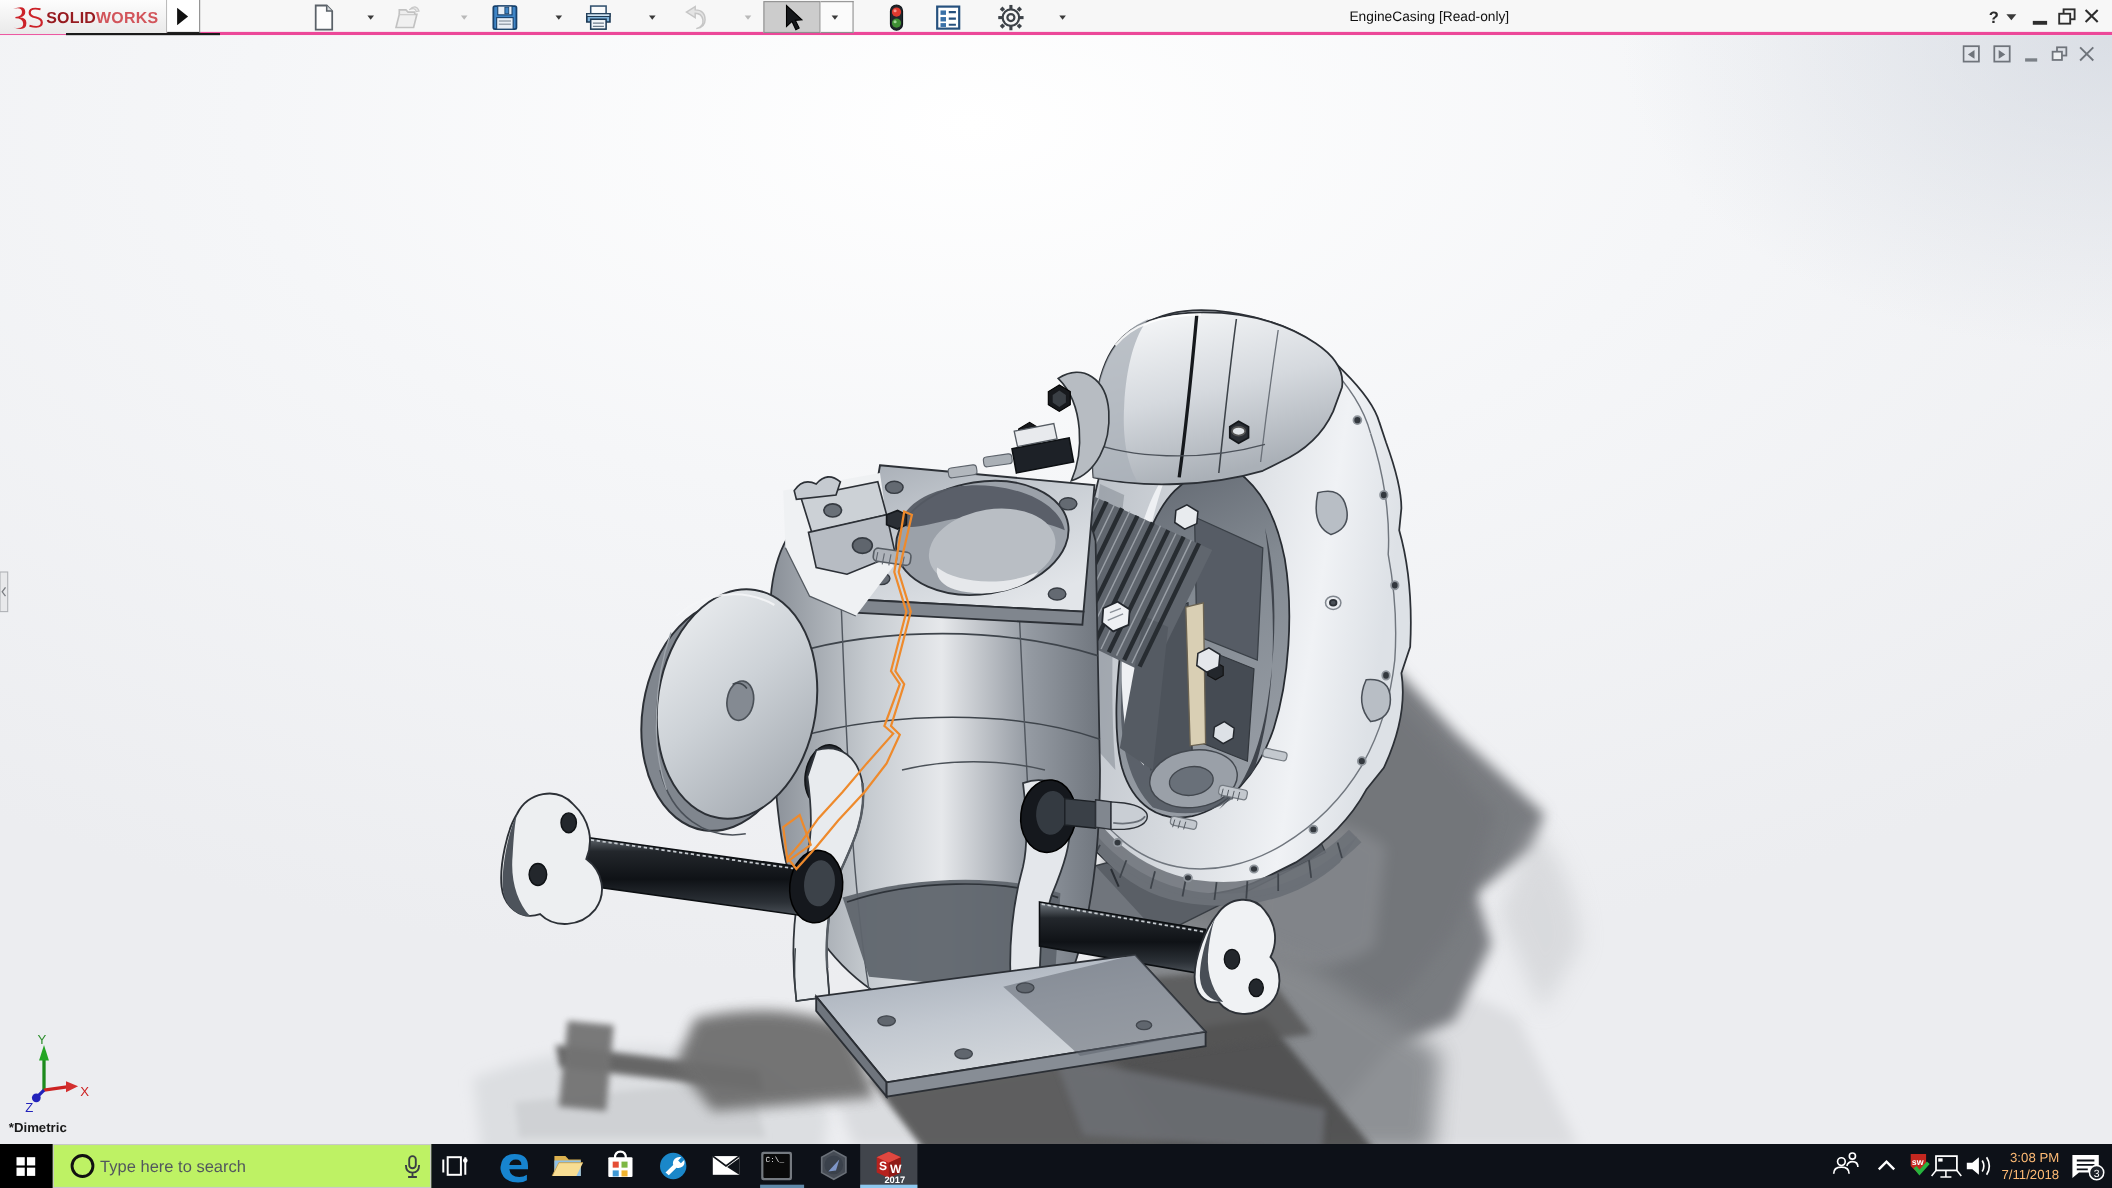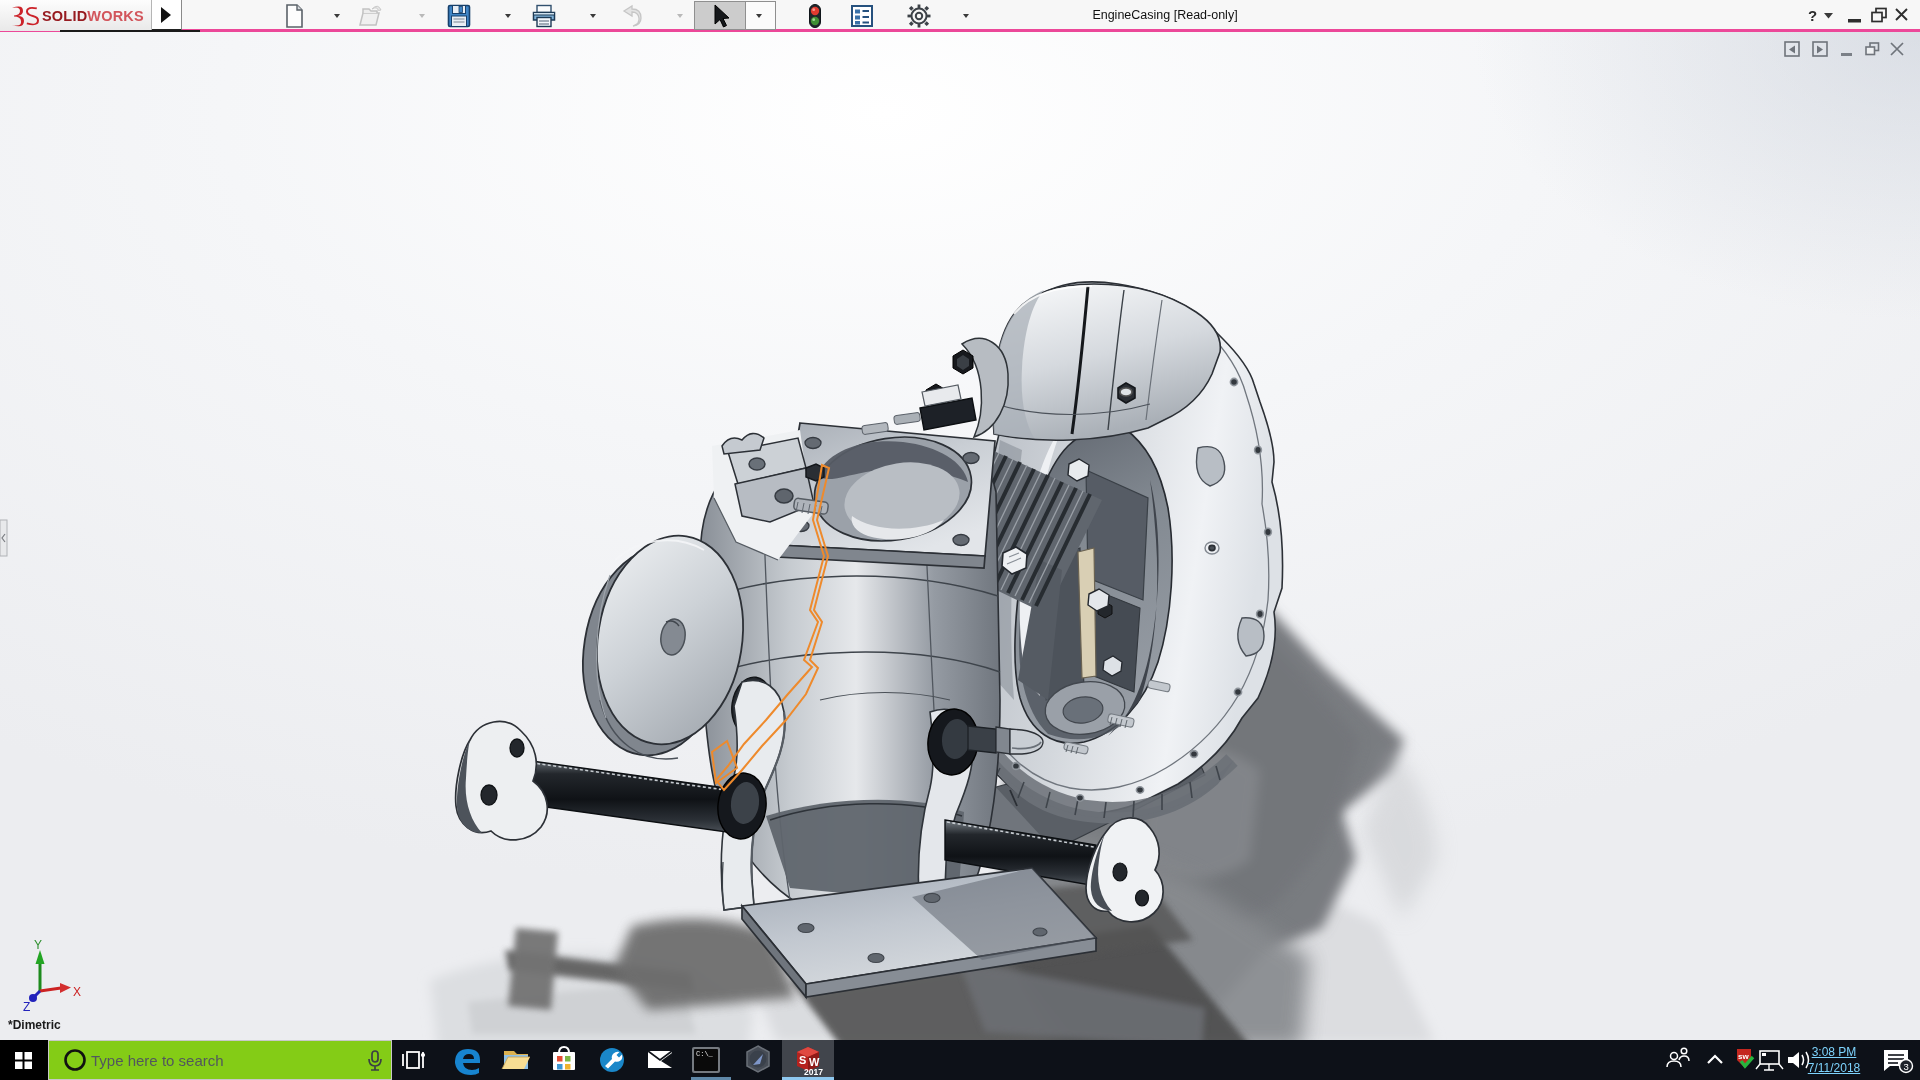--- a/index.html
+++ b/index.html
@@ -9,44 +9,44 @@
   
   #topbar { position:absolute; left:0; top:0; width:1920px; height:32px; background:#f7f7f7; border-bottom:3px solid #ec4899; }
   #logoblock { position:absolute; left:0; top:0; width:152px; height:31px; background:linear-gradient(#fdfdfd,#e9e9e9); border-right:1px solid #b5b5b5; }
   #flyout { position:absolute; left:152px; top:0; width:30px; height:31px; background:#fff; border-right:1px solid #8a8a8a; border-bottom:2px solid #222;}
   #flyout svg { position:absolute; left:8px; top:7px; }
   .tbicon { position:absolute; top:3px; width:26px; height:26px; }
   .caret { position:absolute; top:14px; width:0; height:0; border-left:3.5px solid transparent; border-right:3.5px solid transparent; border-top:4.5px solid #3a3a3a; }
   .caret.dis { border-top-color:#b9b9b9; }
   #seltool { position:absolute; left:694px; top:1px; width:52px; height:29px; background:#ccc; border:1px solid #8f8f8f; }
   #selcaretbox { position:absolute; left:746px; top:1px; width:30px; height:29px; background:#fbfbfb; border:1px solid #8f8f8f; border-left:none; }
-  #swtitle { position:absolute; left:958px; top:0; width:414px; height:31px; line-height:31px; text-align:center; font-size:12.5px; color:#111; }
+  #swtitle { position:absolute; left:958px; top:0; width:414px; height:31px; line-height:31px; text-align:right; font-size:12.5px; color:#111; }
   #winctl { position:absolute; right:6px; top:0; height:31px; }
 
   
   #viewport { position:absolute; left:0; top:32px; width:1920px; height:1008px;
      background:
        radial-gradient(620px 400px at 100% 0%, rgba(196,203,214,0.5), rgba(196,203,214,0) 72%),
        radial-gradient(1500px 780px at 46% 8%, #ffffff 0%, #f5f6f8 44%, #ecedf0 100%);
   }
   #vpsvg { position:absolute; left:0; top:0; }
   #docctl { position:absolute; right:8px; top:8px; }
   #dimetric { position:absolute; left:8px; top:986px; font-size:12px; font-weight:bold; color:#1a1a1a; letter-spacing:0px;}
 
   
   #taskbar { position:absolute; left:0; top:1040px; width:1920px; height:40px; background:#0d1118; }
   #startbtn { position:absolute; left:0; top:0; width:48px; height:40px; background:#000; }
-  #searchbox { position:absolute; left:48px; top:0; width:344px; height:40px; background:#84cc16; border:1px solid #c8c8c8; }
+  #searchbox { position:absolute; left:48px; top:0; width:344px; height:40px; background:#bef264; border:1px solid #c8c8c8; }
   #searchtext { position:absolute; left:42px; top:11px; font-size:15px; color:#52575e; }
   .tkicon { position:absolute; top:0; width:44px; height:40px; }
   #swbtn { position:absolute; left:782px; top:0; width:52px; height:40px; background:#41454c; }
   #swul { position:absolute; left:782px; top:37px; width:52px; height:3px; background:#8ec8ef; }
   #cmdul { position:absolute; left:691px; top:37px; width:40px; height:3px; background:#5f88a8; }
   #tray { position:absolute; right:0; top:0; height:40px; }
-  #clock { position:absolute; left:1796px; top:4px; width:76px; text-align:center; color:#7dd3fc; font-size:12px; line-height:16px;text-decoration:underline;}
+  #clock { position:absolute; left:1796px; top:4px; width:76px; text-align:right; color:#fdba74; font-size:12px; line-height:16px;}
 </style>
 </head>
 <body>
 <div id="stage">
 
   <div id="topbar">
     <div id="logoblock">
       <svg width="150" height="31">
         <g fill="#d5323b">
           <path d="M12,8 q11,-4 11,3 q0,4 -5,5 q6,0 6,5 q0,8 -12,4 q10,2 9,-4 q-0.5,-4.5 -7,-4.5 l0,-1 q6,-0.5 6,-4.5 q0,-5 -8,-3 z" fill="#cc2229"></path>

